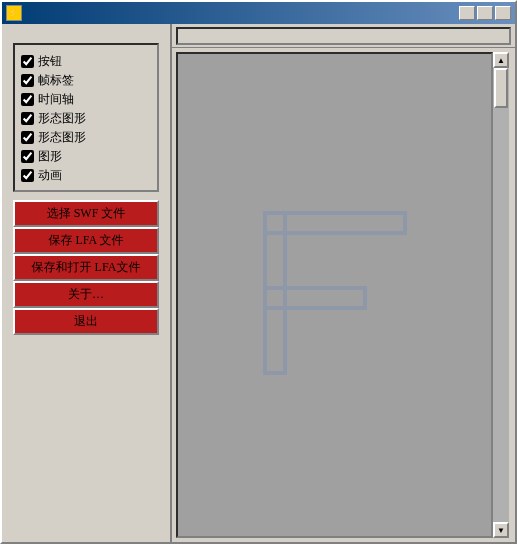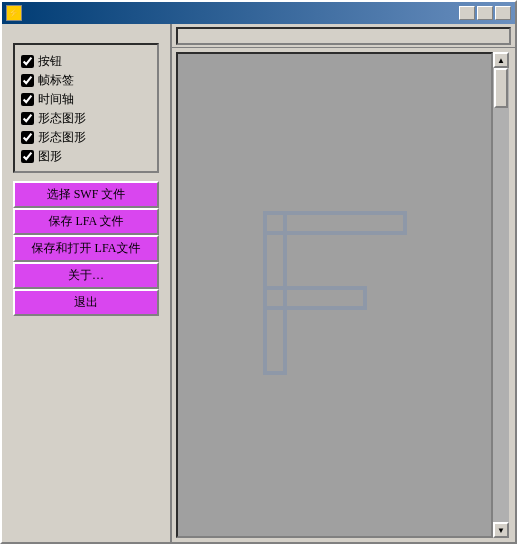--- a/index.html
+++ b/index.html
@@ -131,21 +131,21 @@
     }
 
     .btn-area {
       display: flex;
       flex-direction: column;
       gap: 6px;
       margin-top: 4px;
     }
 
     .win-button {
-      background: #d946ef;
+      background: #b91c1c;
       border: 2px solid;
       border-color: #fff #808080 #808080 #fff;
       padding: 3px 8px;
       font-size: 12px;
       font-family: 'SimSun', 'MS Song', serif;
       cursor: pointer;
       color: #000;
       text-align: center;
       width: 100%;
     }
@@ -273,20 +273,24 @@
               <span class="checkbox-label">形态图形</span>
             </div>
             <div class="checkbox-item">
               <input type="checkbox" checked="" style="">
               <span class="checkbox-label">形态图形</span>
             </div>
             <div class="checkbox-item">
               <input type="checkbox" checked="" style="">
               <span class="checkbox-label">图形</span>
             </div>
+            <div class="checkbox-item">
+              <input type="checkbox" checked="" style="">
+              <span class="checkbox-label">动画</span>
+            </div>
           </div>
       </div>
 
       <div class="btn-area">
         <div id="button-container"><button class="win-button">选择 SWF 文件</button><button class="win-button">保存 LFA 文件</button><button class="win-button">保存和打开 LFA文件</button><button class="win-button">关于…</button><button class="win-button">退出</button></div>
       </div>
     </div>
 
     <div class="right-panel">
 

